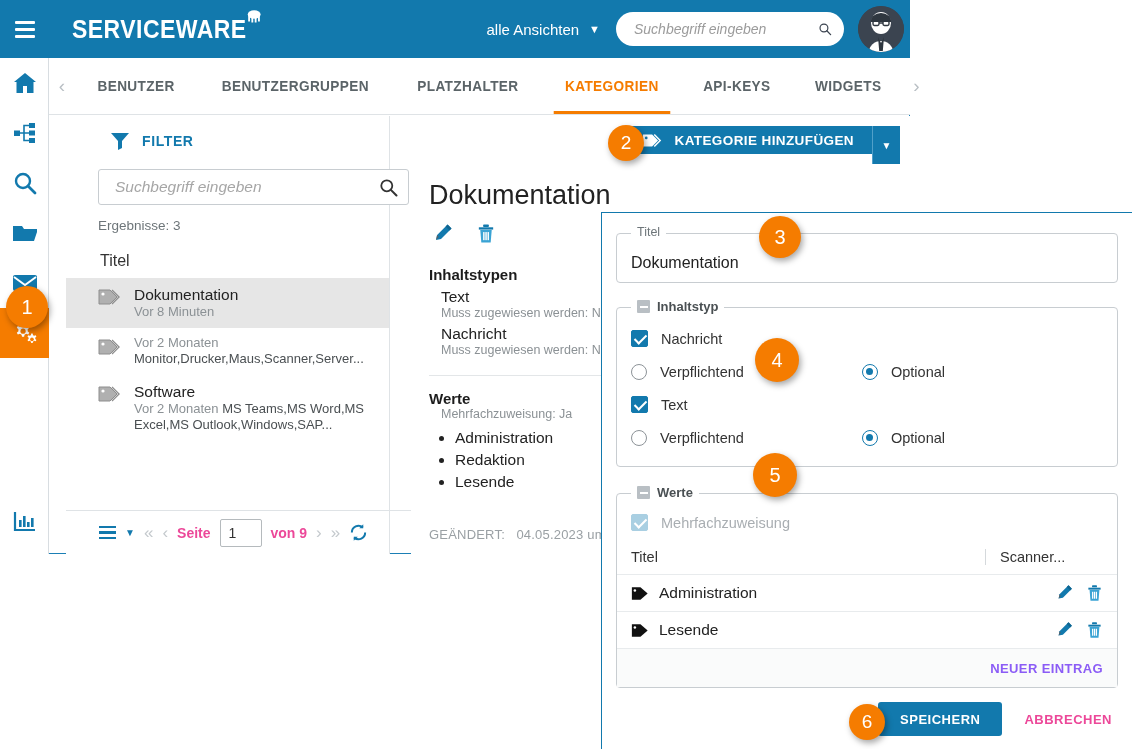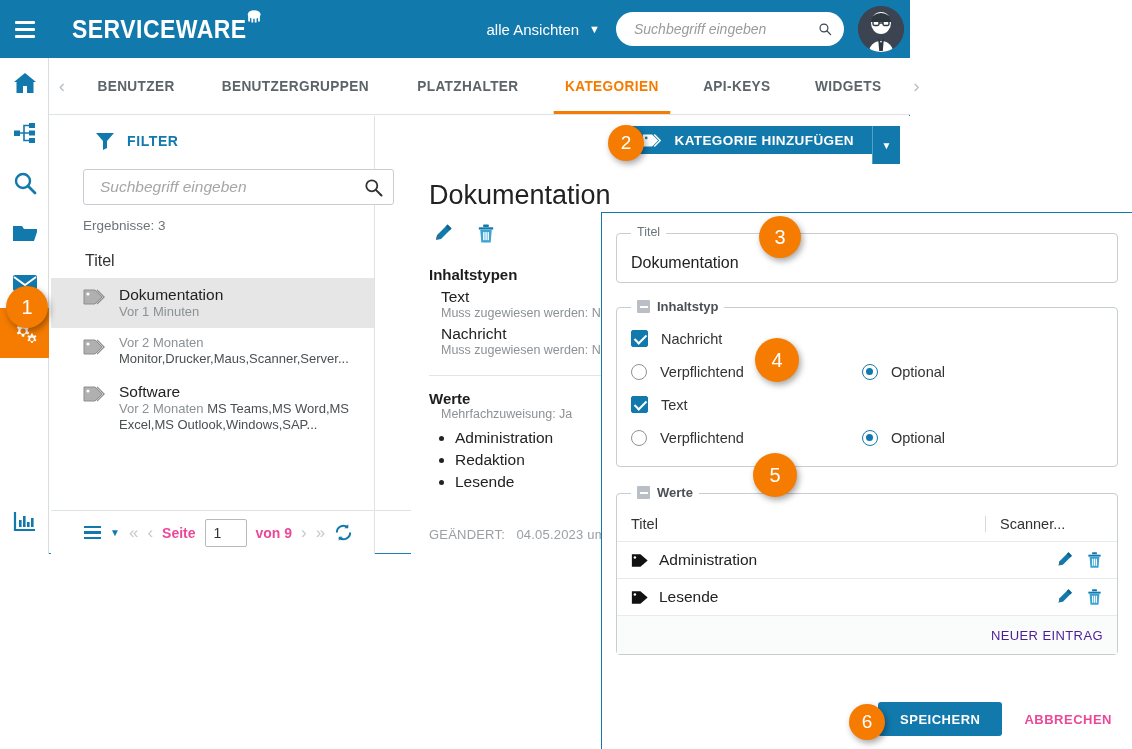--- a/index.html
+++ b/index.html
@@ -77,21 +77,21 @@
     cursor:pointer; position:relative; white-space:nowrap;
     transform: scaleX(0.94);
   }
   .tab.active { color:#f57c00; }
   .tab.active::after {
     content:""; position:absolute; left:8px; right:8px; bottom:0; height:3px; background:#f57c00;
   }
 
   
   .listpanel {
-    position:absolute; left:51px; top:116px; width:324px; height:438px; background:#fff;
+    position:absolute; left:66px; top:116px; width:324px; height:438px; background:#fff;
     border-right:1px solid #dfe3e6;
   }
   .filter-row { display:flex; align-items:center; gap:12px; padding:16px 0 0 44px;}
   .filter-label { color:#1279ad; font-weight:bold; font-size:14px; letter-spacing:0.6px;}
   .list-search {
     margin:19px 0 0 32px; width:311px; height:36px; border:1px solid #c8cdd1; border-radius:3px;
     display:flex; align-items:center; padding:0 10px 0 14px; background:#fff;
   }
   .list-search input {
     border:none; outline:none; flex:1; font-size:15.5px; font-style:italic; color:#9b9b9b;
@@ -202,21 +202,21 @@
   .wt-row {
     display:flex; align-items:center; padding:9px 14px; border-top:1px solid #e8ebed;
     font-size:15.5px; color:#222;
   }
   .wt-row .cell-t { flex:1; display:flex; align-items:center; gap:10px;}
   .wt-row .cell-a { display:flex; gap:12px; align-items:center; }
   .wt-foot {
     border-top:1px solid #e8ebed; background:#fafbfb; padding:10px 14px; text-align:right;
   }
   .wt-foot span {
-    color:#4c1d95; font-weight:normal; font-size:13px; letter-spacing:0.4px; cursor:pointer;
+    color:#8b5cf6; font-weight:bold; font-size:13px; letter-spacing:0.4px; cursor:pointer;
   }
   .dlg-actions {
     position:absolute; right:16px; bottom:13px; display:flex; gap:18px;
   }
   .btn-save {
     background:#1279ad; color:#fff; border:none; border-radius:3px;
     height:34px; padding:0 22px; font-size:13px; font-weight:bold; letter-spacing:0.5px;
     cursor:pointer; font-family:"Liberation Sans",sans-serif;
   }
   .btn-cancel {
@@ -368,21 +368,21 @@
       <div class="list-items">
 
         <div class="list-item selected">
           <svg width="26" height="20" viewBox="0 0 26 20" style="flex:none;margin-top:2px">
             <path d="M1 3 h11 l7 7 l-7 7 h-11 z" fill="#b0b0b0" stroke="#8e8e8e" stroke-width="1"></path>
             <path d="M14 3 l7 7 l-7 7" fill="none" stroke="#8e8e8e" stroke-width="1.4"></path>
             <circle cx="5" cy="7" r="1.6" fill="#ffffff"></circle>
           </svg>
           <div class="li-texts">
             <div class="li-title">Dokumentation</div>
-            <div class="li-sub">Vor 1 Minuten</div>
+            <div class="li-sub">Vor 8 Minuten</div>
           </div>
         </div>
 
         <div class="list-item">
           <svg width="26" height="20" viewBox="0 0 26 20" style="flex:none;margin-top:2px">
             <path d="M1 3 h11 l7 7 l-7 7 h-11 z" fill="#b0b0b0" stroke="#8e8e8e" stroke-width="1"></path>
             <path d="M14 3 l7 7 l-7 7" fill="none" stroke="#8e8e8e" stroke-width="1.4"></path>
             <circle cx="5" cy="7" r="1.6" fill="#ffffff"></circle>
           </svg>
           <div class="li-texts">
@@ -537,20 +537,24 @@
     </div>
 
     <div class="fieldset" style="margin-top:26px; padding:12px 0 0 0;">
       <div class="legend bold">
         <span class="collapse-box">
             <i></i>
           </span>
         <span>Werte</span>
       </div>
 
+      <div class="opt-row">
+        <span class="cb checked disabled"></span>
+        <span class="lbl" style="color:#a9aeb2">Mehrfachzuweisung</span>
+      </div>
 
       <div class="werte-table">
         <div class="wt-head">
           <span class="col-t">Titel</span>
           <span class="col-e">Scanner...</span>
         </div>
 
         <div class="wt-row">
           <span class="cell-t">
             <svg width="18" height="17" viewBox="0 0 20 18">

